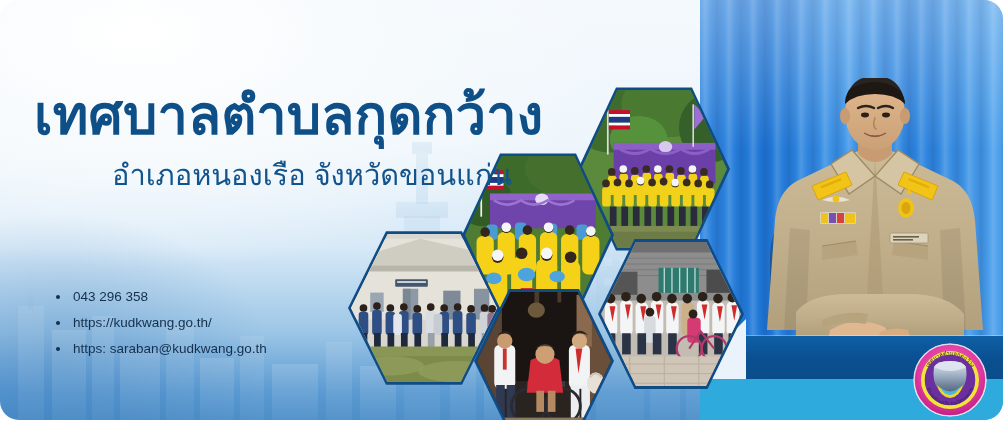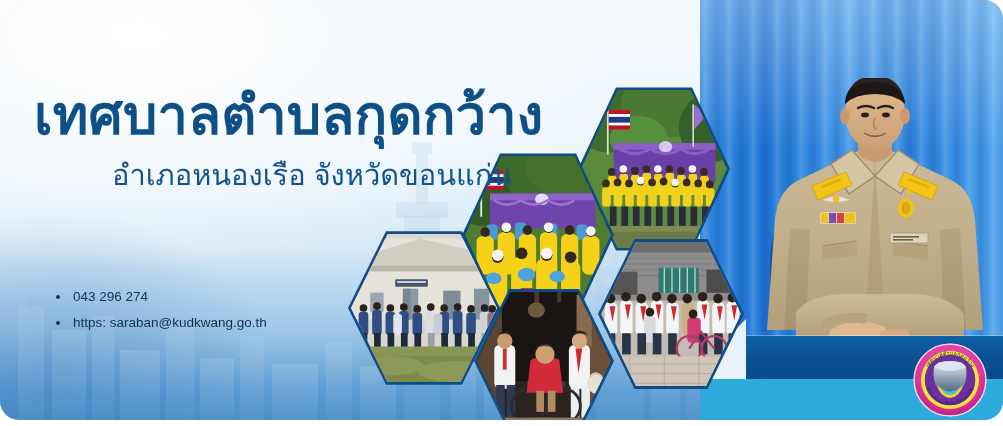--- a/index.html
+++ b/index.html
@@ -673,21 +673,25 @@
       </svg>
     </div>
   </div>
 
   <div class="title">เทศบาลตำบลกุดกว้าง</div>
   <div class="subtitle">อำเภอหนองเรือ จังหวัดขอนแก่น</div>
 
   <ul class="contact">
     <li>
       <span class="dot"></span>
-      <span>043 296 274</span>
+      <span>043 296 358</span>
+    </li>
+    <li>
+      <span class="dot"></span>
+      <span>https://kudkwang.go.th/</span>
     </li>
     <li>
       <span class="dot"></span>
       <span>https: saraban@kudkwang.go.th</span>
     </li>
   </ul>
 
   <svg class="seal" viewBox="0 0 74 74">
     <defs>
       <radialGradient id="ringg" cx="50%" cy="40%" r="60%">

